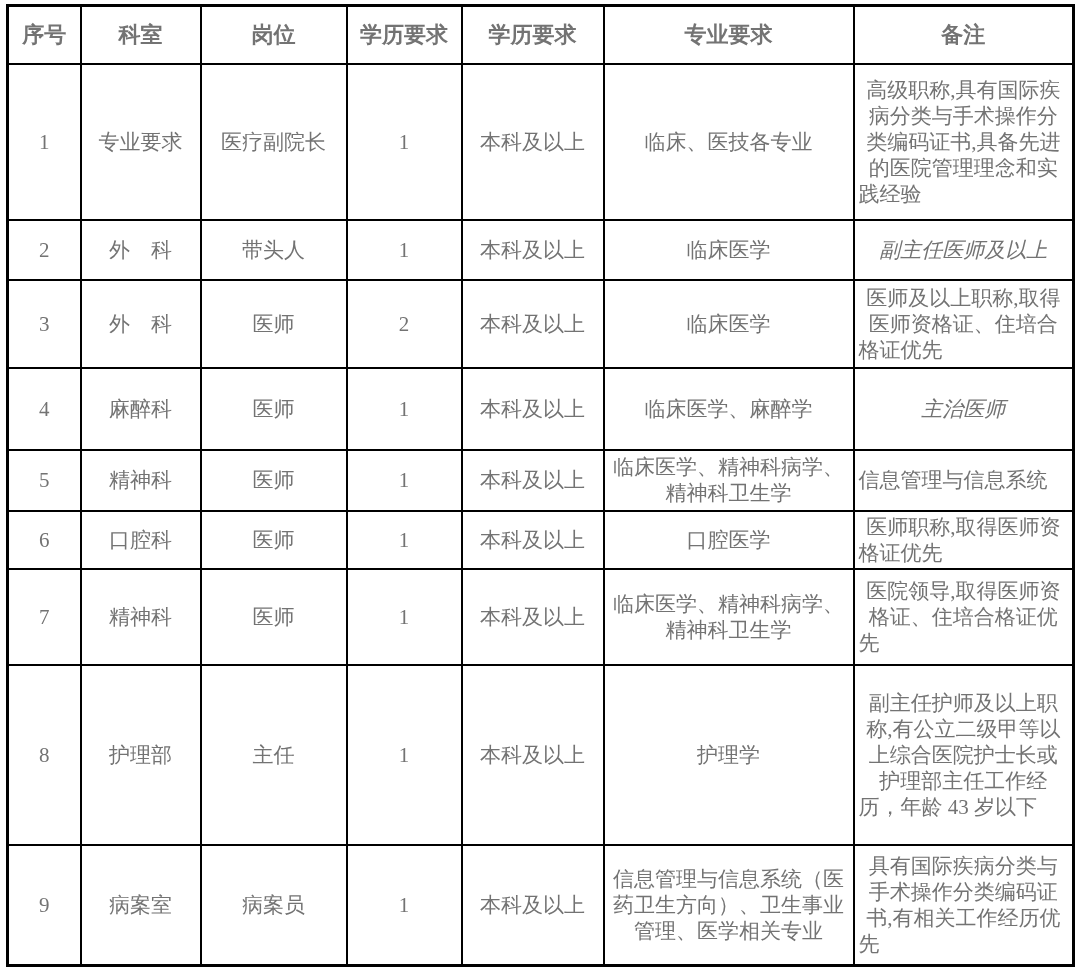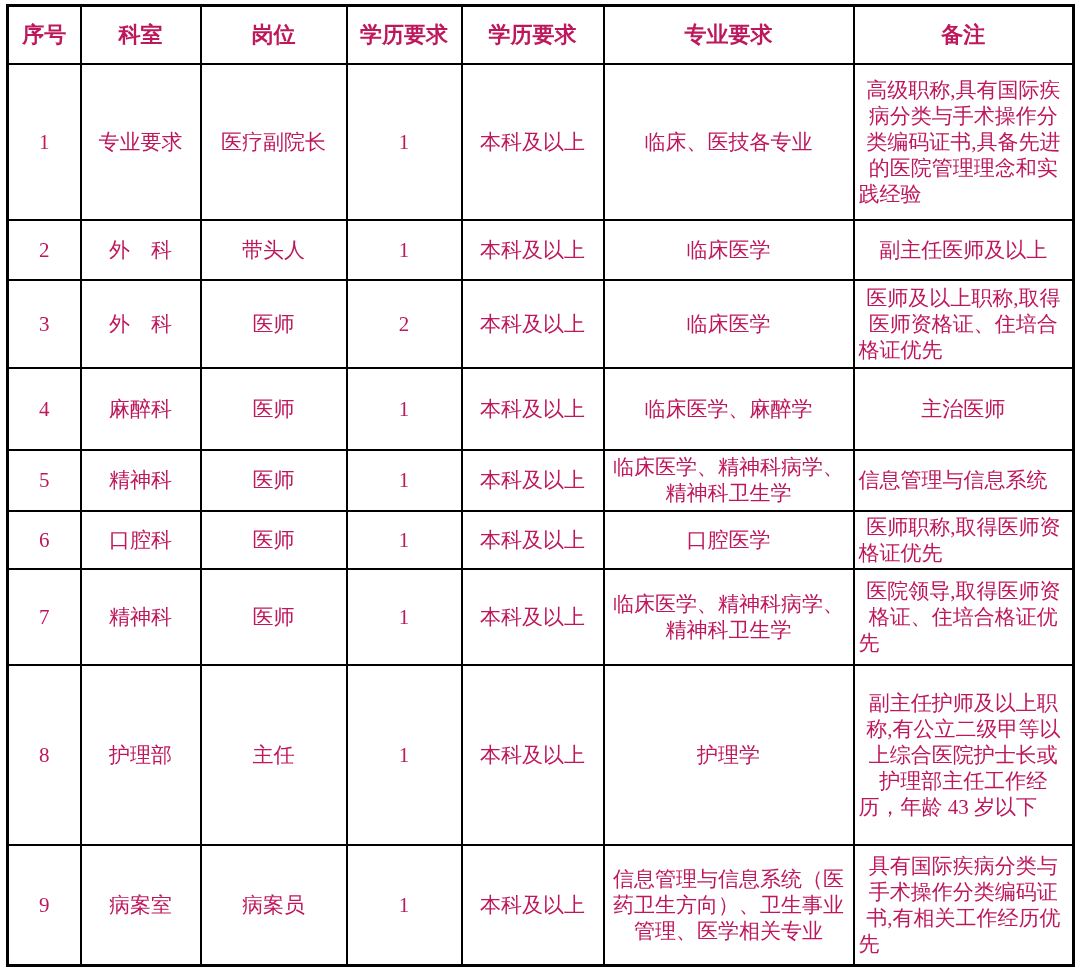--- a/index.html
+++ b/index.html
@@ -10,21 +10,21 @@
     height: 970px;
     overflow: hidden;
   }
   .page {
     width: 1080px;
     height: 970px;
     background: #ffffff;
     box-sizing: border-box;
     padding: 4px 8px 6px 6px;
     font-family: "Liberation Serif", "DejaVu Serif", serif;
-    color: #be185d;
+    color: #737373;
   }
   table.recruit {
     border-collapse: collapse;
     table-layout: fixed;
     width: 1066px;
     border: 3px solid #000000;
   }
   table.recruit th, table.recruit td {
     border: 2px solid #000000;
     font-size: 21px;
@@ -56,21 +56,21 @@
   tbody tr:nth-child(4) { height: 82px; }
   tbody tr:nth-child(5) { height: 61px; }
   tbody tr:nth-child(6) { height: 58px; }
   tbody tr:nth-child(7) { height: 96px; }
   tbody tr:nth-child(8) { height: 180px; }
   tbody tr:nth-child(9) { height: 121px; }
   td.note-left {
     text-align: justify;
     text-align-last: left;
   }
-  td.note-center { text-align: center; }
+  td.note-center { text-align: center; font-style: italic; }
 </style>
 </head>
 <body>
 
 <div class="page">
   <table class="recruit">
     <colgroup>
       <col class="c-no">
       <col class="c-dept">
       <col class="c-post">

